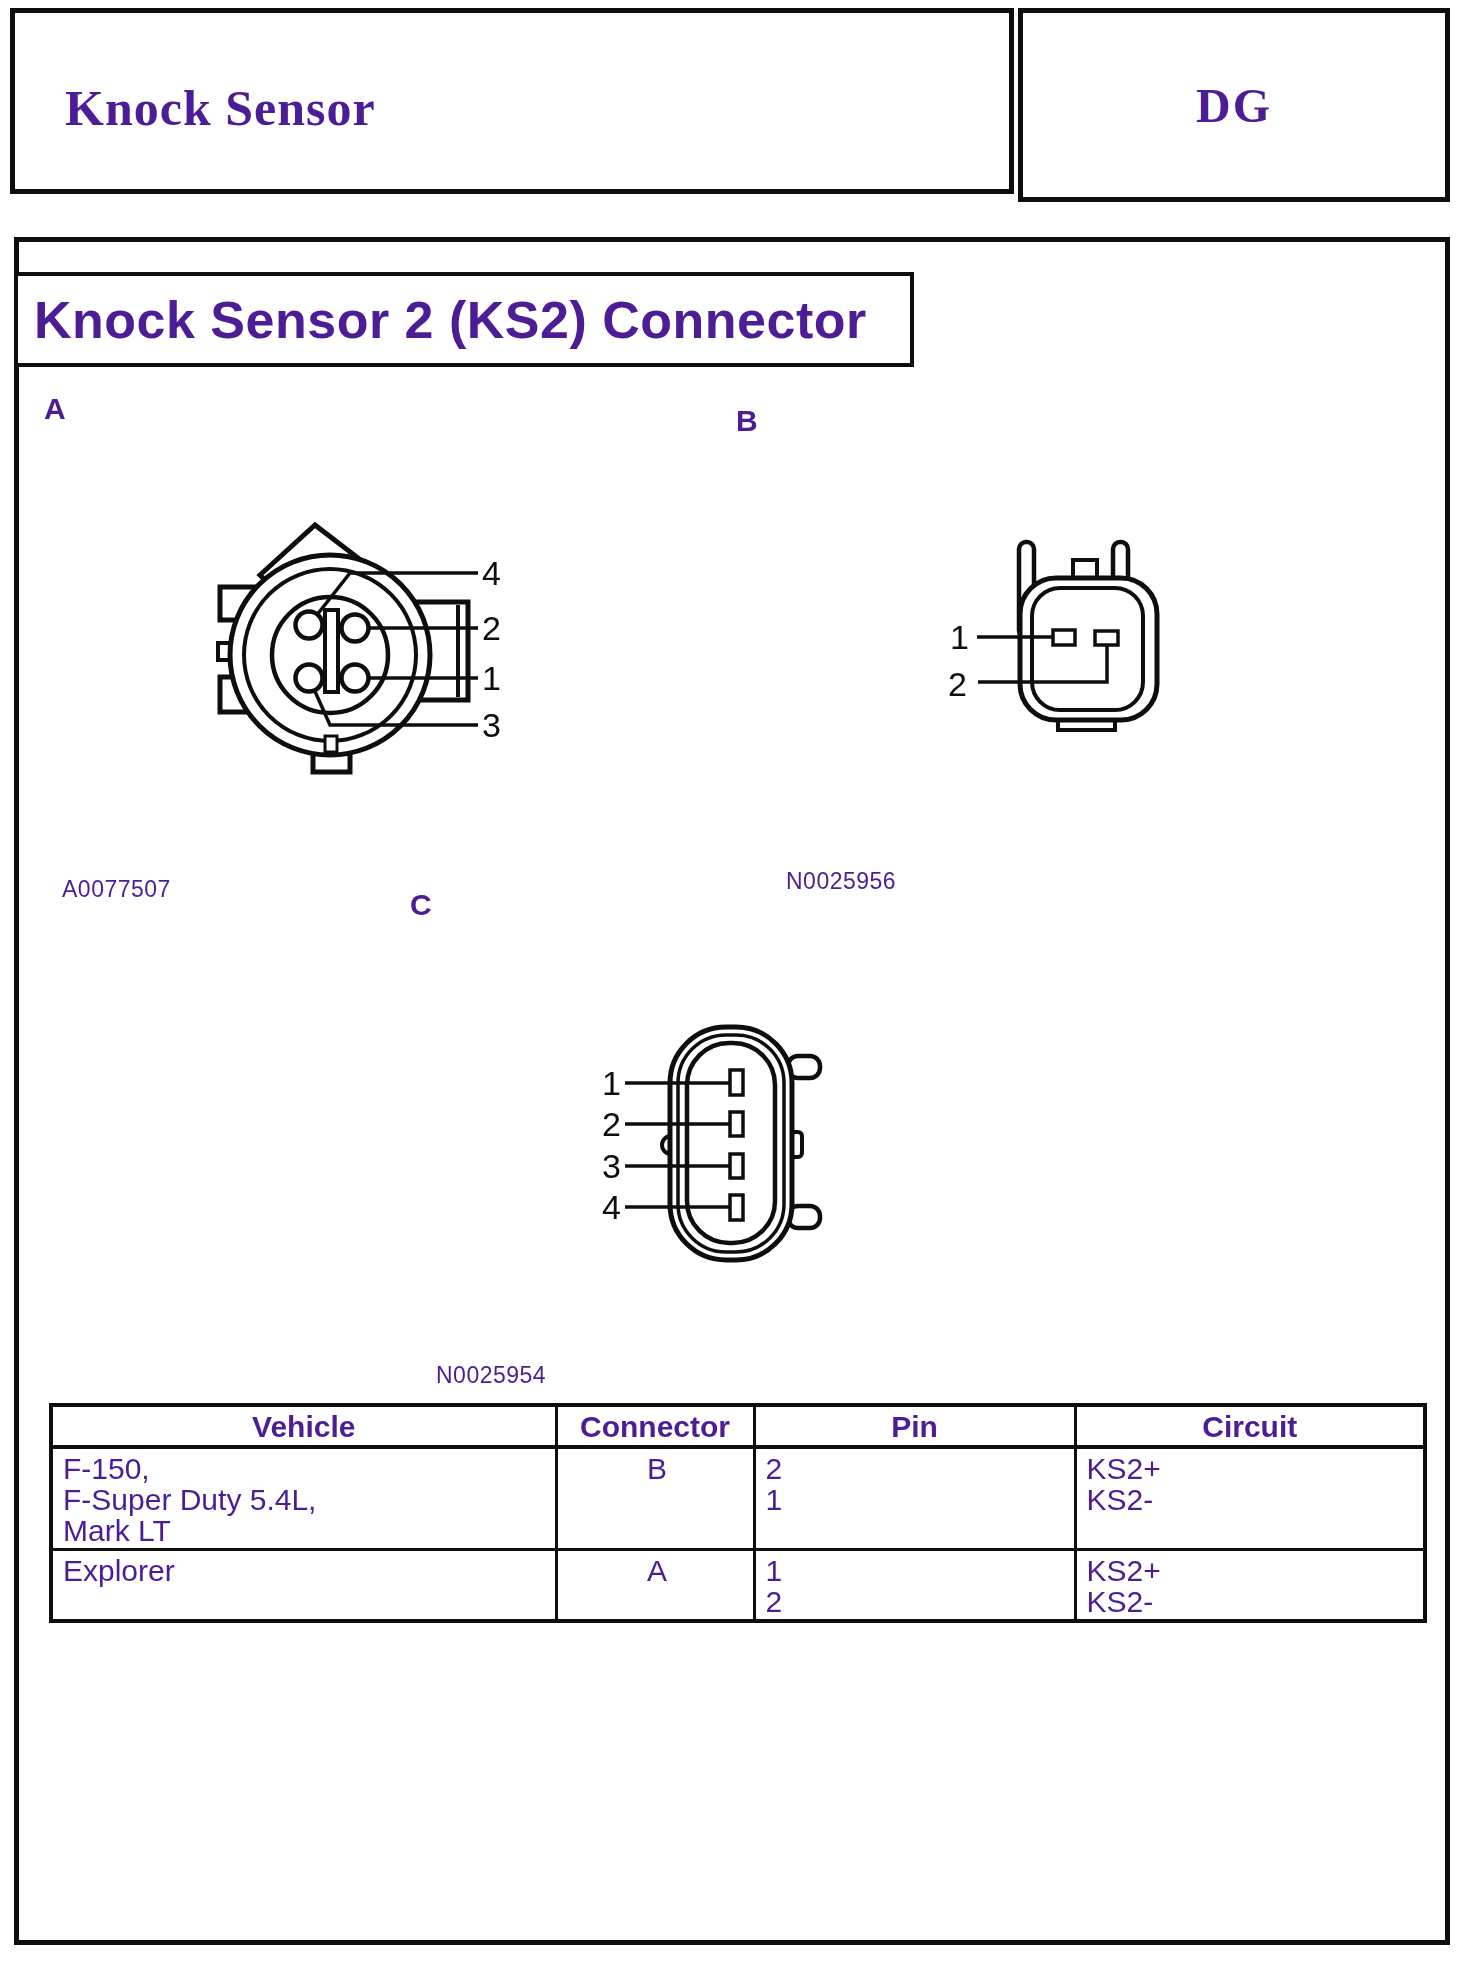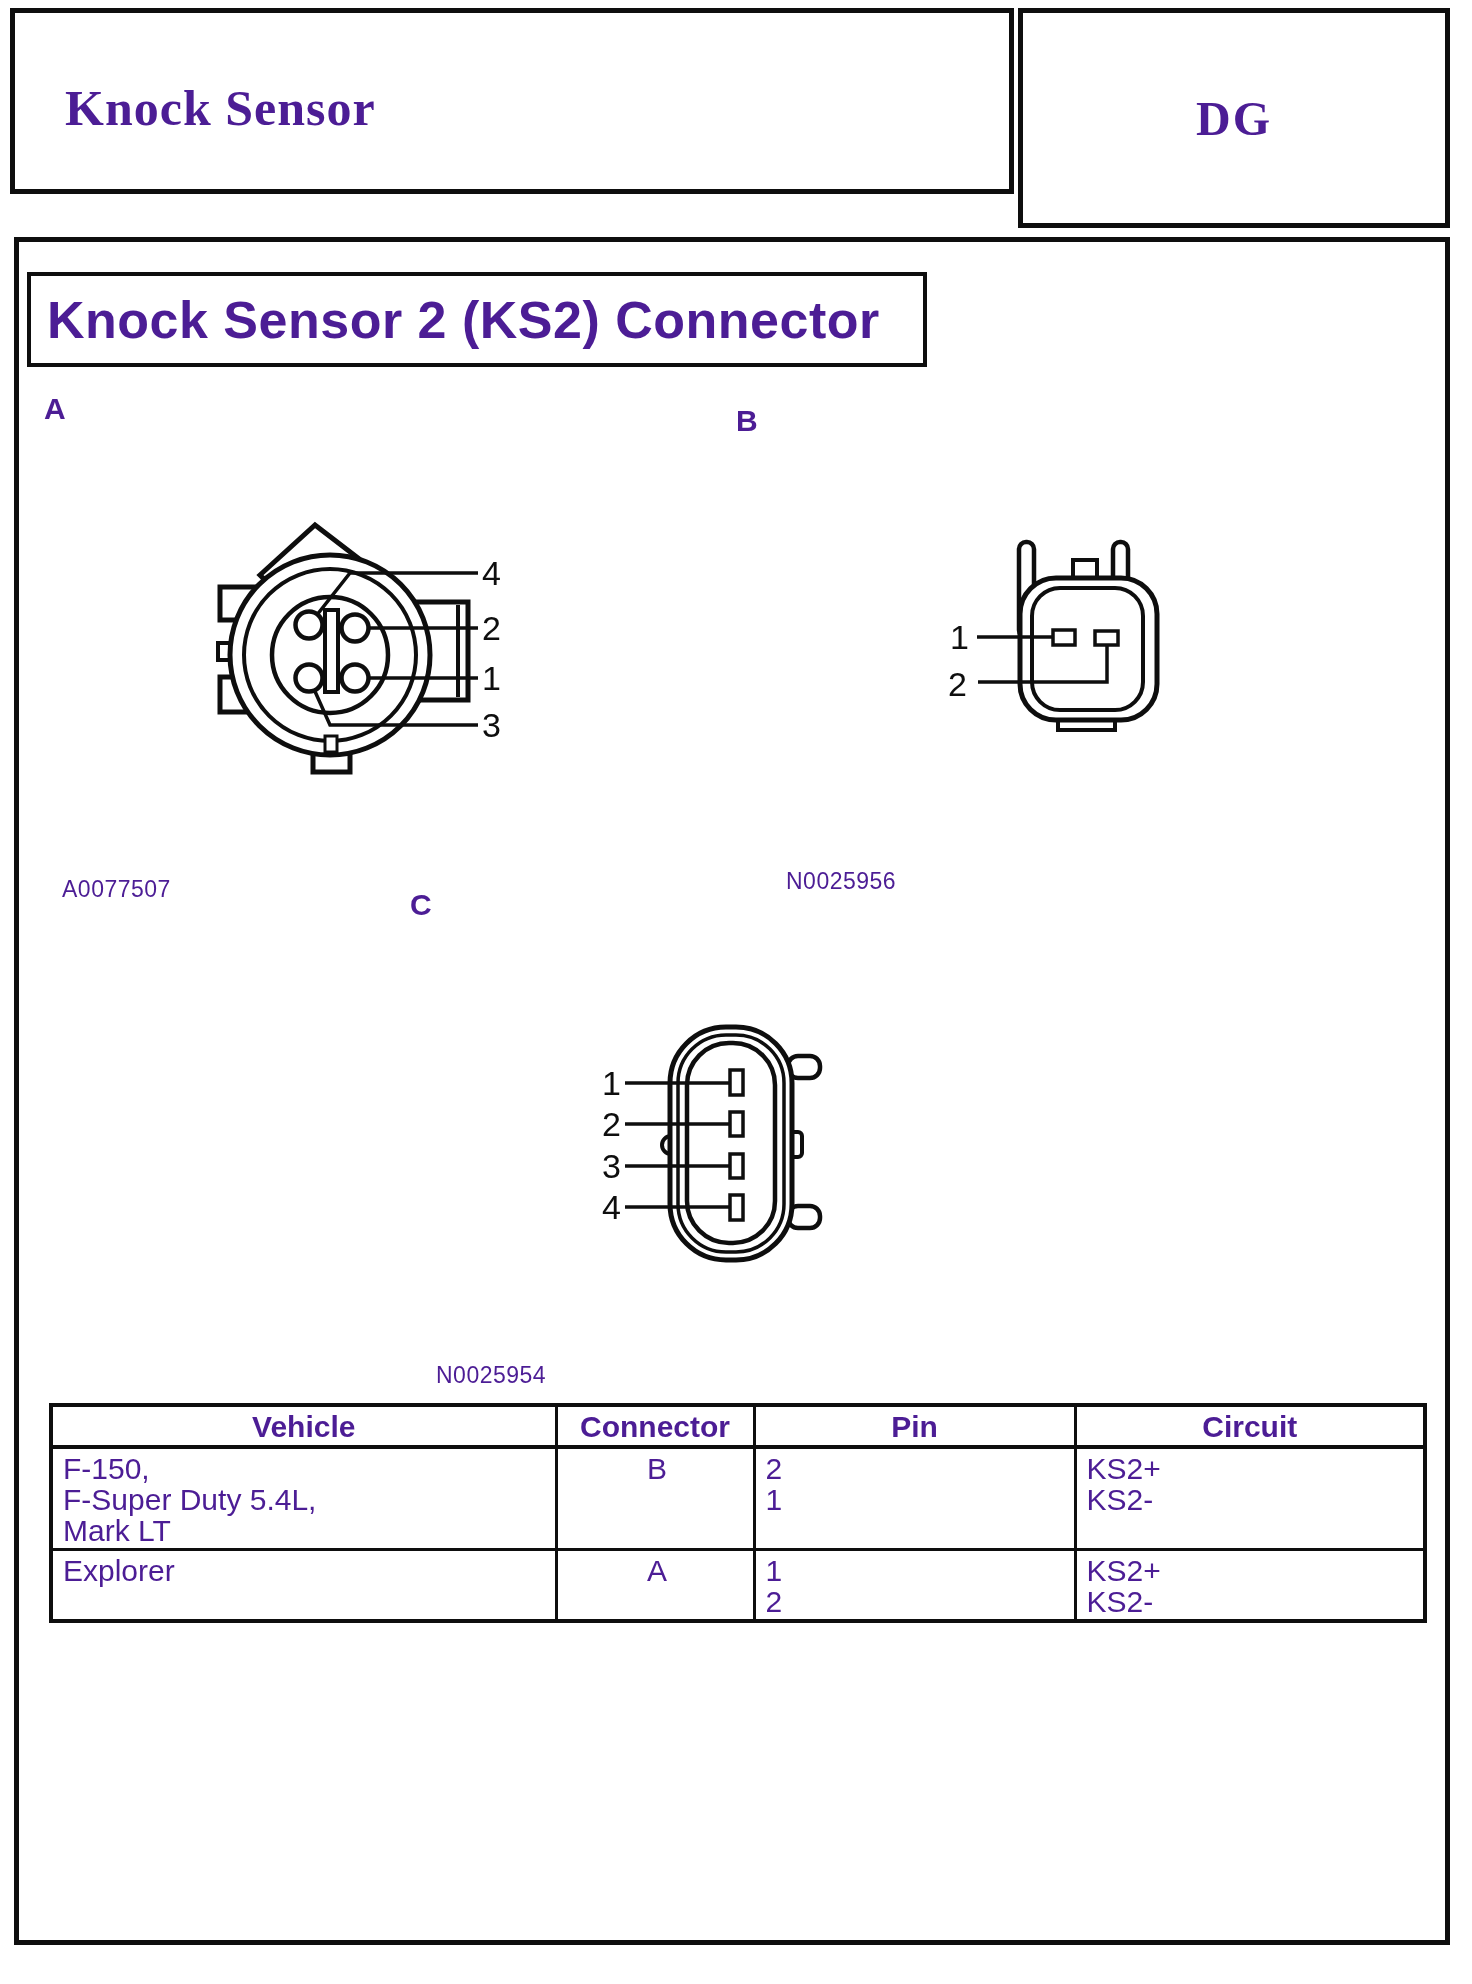--- a/index.html
+++ b/index.html
@@ -55,27 +55,27 @@
   td.col-connector{text-align:center;padding-left:4px;}
 </style>
 </head>
 <body>
 
 <div class="page">
 
   <div class="abs hdr-box" style="left:10px;top:8px;width:1004px;height:186px;">
     <div class="abs hdr-title" style="left:50px;top:66px;">Knock Sensor</div>
   </div>
-  <div class="abs hdr-box" style="left:1018px;top:8px;width:432px;height:220px;">
+  <div class="abs hdr-box" style="left:1018px;top:8px;width:432px;height:194px;">
     <div class="hdr-code">DG</div>
   </div>
 
   <div class="abs content-box" style="left:14px;top:237px;width:1436px;height:1708px;"></div>
 
-  <div class="abs title-box" style="left:27px;top:272px;width:900px;height:95px;">
+  <div class="abs title-box" style="left:14px;top:272px;width:900px;height:95px;">
     <span>Knock Sensor 2 (KS2) Connector</span>
   </div>
 
   <div class="abs dg-label" style="left:44px;top:392px;">A</div>
   <div class="abs dg-label" style="left:736px;top:404px;">B</div>
   <div class="abs dg-label" style="left:410px;top:888px;">C</div>
 
   <svg class="abs" style="left:180px;top:420px;" width="340" height="390" viewBox="0 0 340 390">
     <g stroke="#0e0e0e" fill="#ffffff">
 

